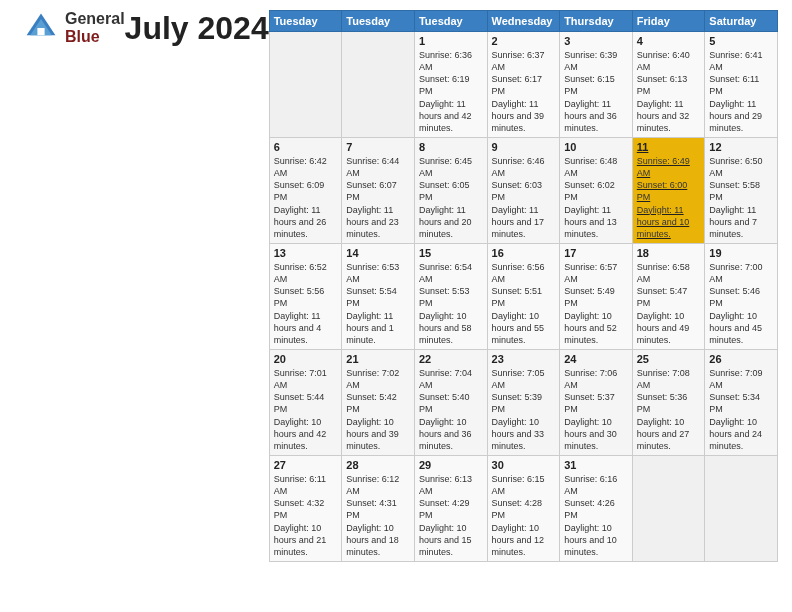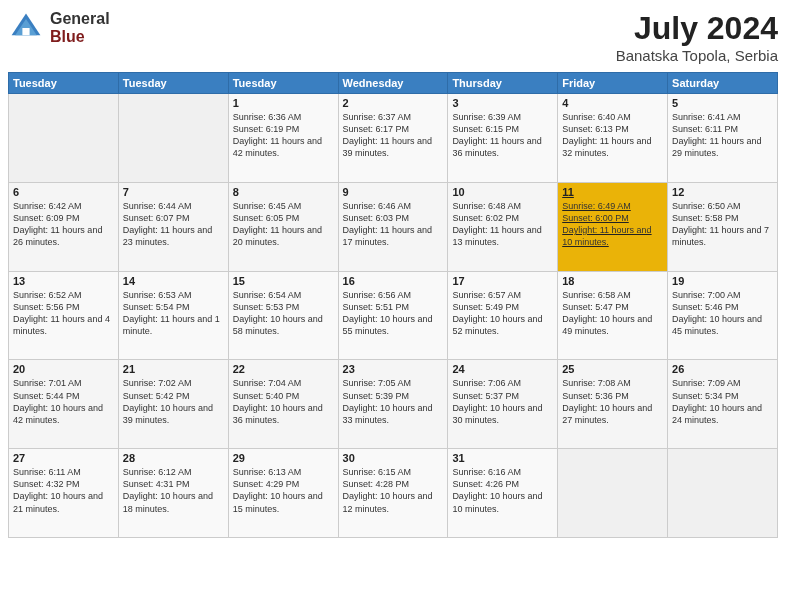--- a/index.html
+++ b/index.html
@@ -7,22 +7,22 @@
       font-family: Arial, sans-serif;
       background: #fff;
       width: 792px;
       height: 612px;
       overflow: hidden;
     }
     .page {
       width: 792px;
       height: 548px;
       display: flex;
-      flex-direction: column;
-      padding: 10px 14px 10px 8px;
+      flex-direction: row;
+      padding: 10px 14px 10px 23px;
     }
     .header {
       display: flex;
       justify-content: space-between;
       align-items: flex-start;
       margin-bottom: 8px;
     }
     .logo {
       display: flex;
       align-items: center;
@@ -114,21 +114,20 @@
         <polygon points="20,10 32,28 8,28" fill="#5a9fd4"></polygon>
         <rect x="16" y="20" width="8" height="8" fill="#fff"></rect>
       </svg>
       <div class="logo-text">
         <span class="logo-general">General</span>
         <span class="logo-blue">Blue</span>
       </div>
     </div>
     <div class="title-block">
       <div class="title-month">July 2024</div>
-      <div class="title-location">Banatska Topola, Serbia</div>
     </div>
   </div>
 
   <table>
     <thead>
       <tr>
       <th>Tuesday</th>
           <th>Tuesday</th>
           <th>Tuesday</th>
           <th>Wednesday</th>

